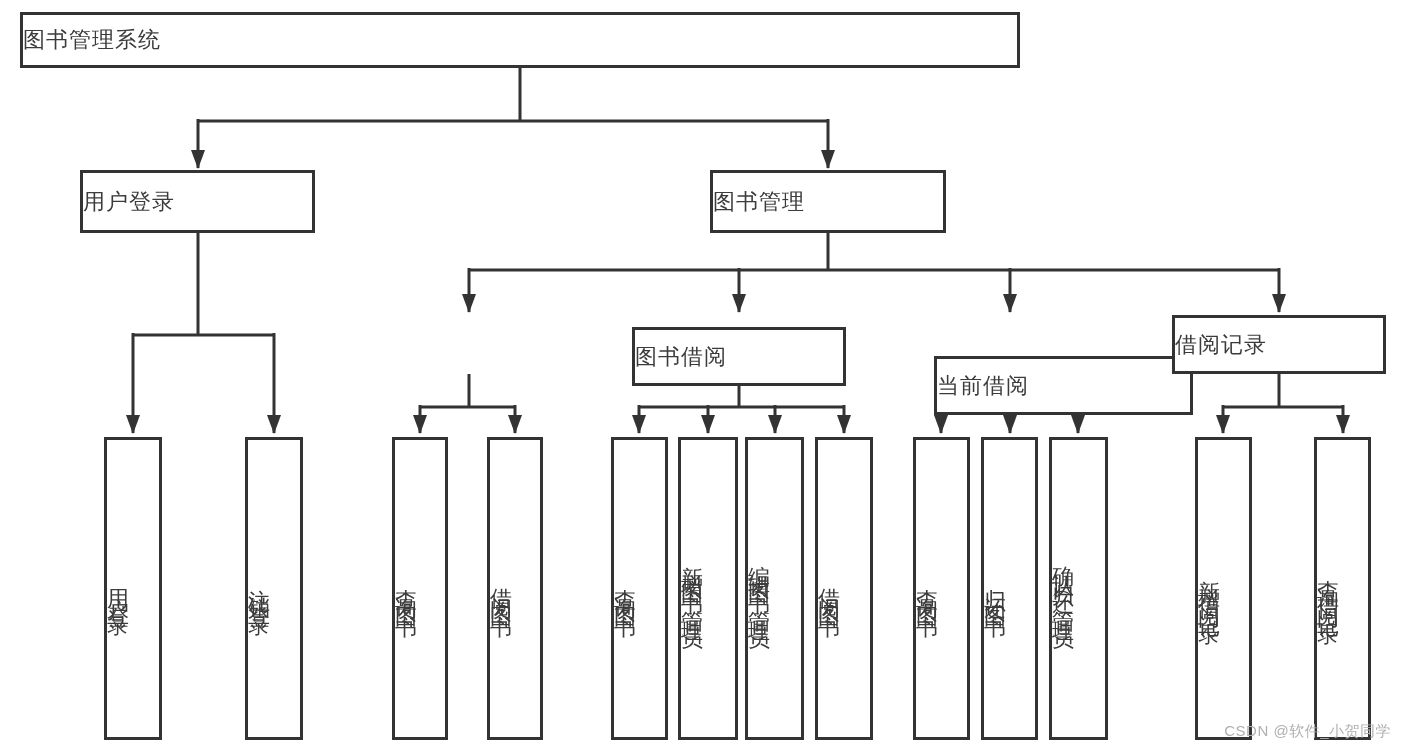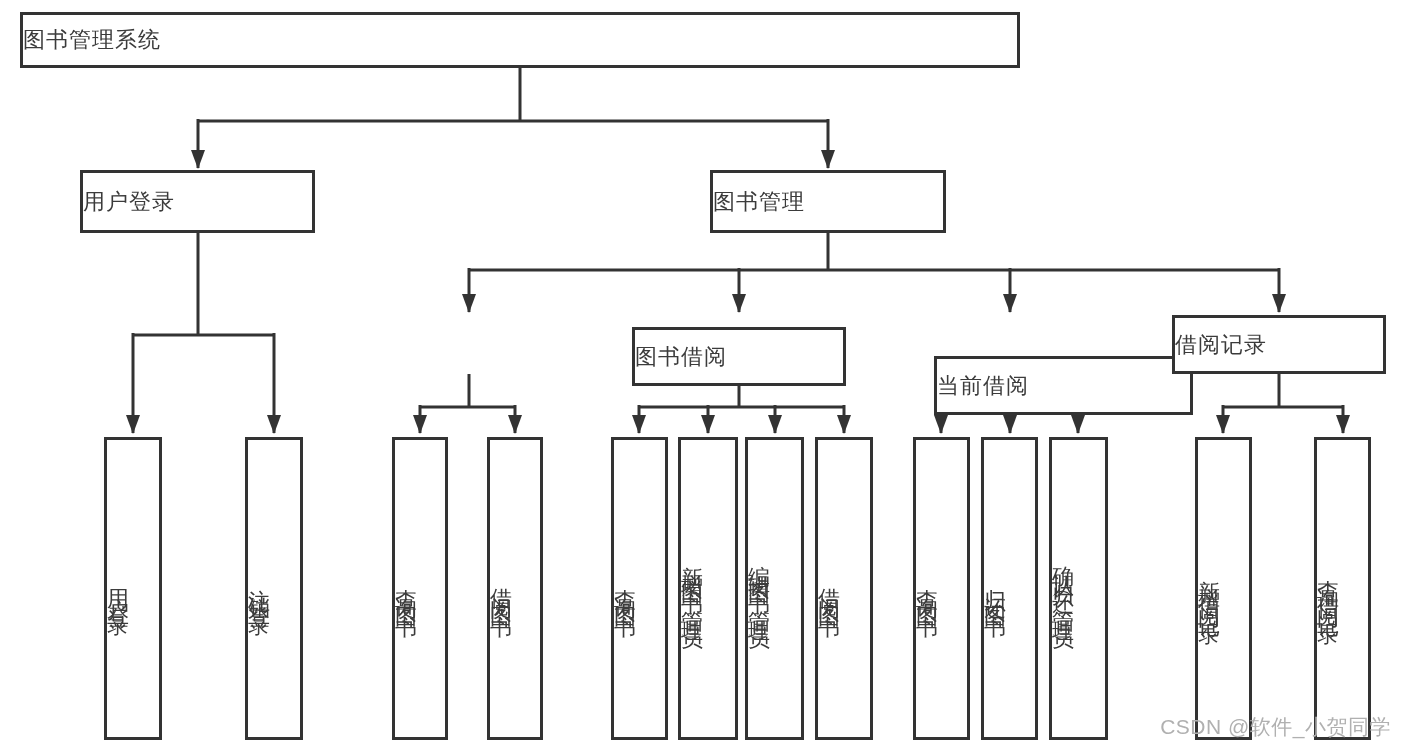--- a/index.html
+++ b/index.html
@@ -74,21 +74,21 @@
   .n-cb1 { left: 913px;  top: 437px; width: 57px; height: 303px; }
   .n-cb2 { left: 981px;  top: 437px; width: 57px; height: 303px; }
   .n-cb3 { left: 1049px; top: 437px; width: 59px; height: 303px; }
   .n-br1 { left: 1195px; top: 437px; width: 57px; height: 303px; }
   .n-br2 { left: 1314px; top: 437px; width: 57px; height: 303px; }
 
   .watermark {
     position: absolute;
     right: 14px;
     bottom: 6px;
-    font-size: 21px;
+    font-size: 15px;
     color: var(--watermark);
     letter-spacing: 0.5px;
     white-space: nowrap;
   }
 </style>
 </head>
 <body>
 
 <div class="canvas">
 

